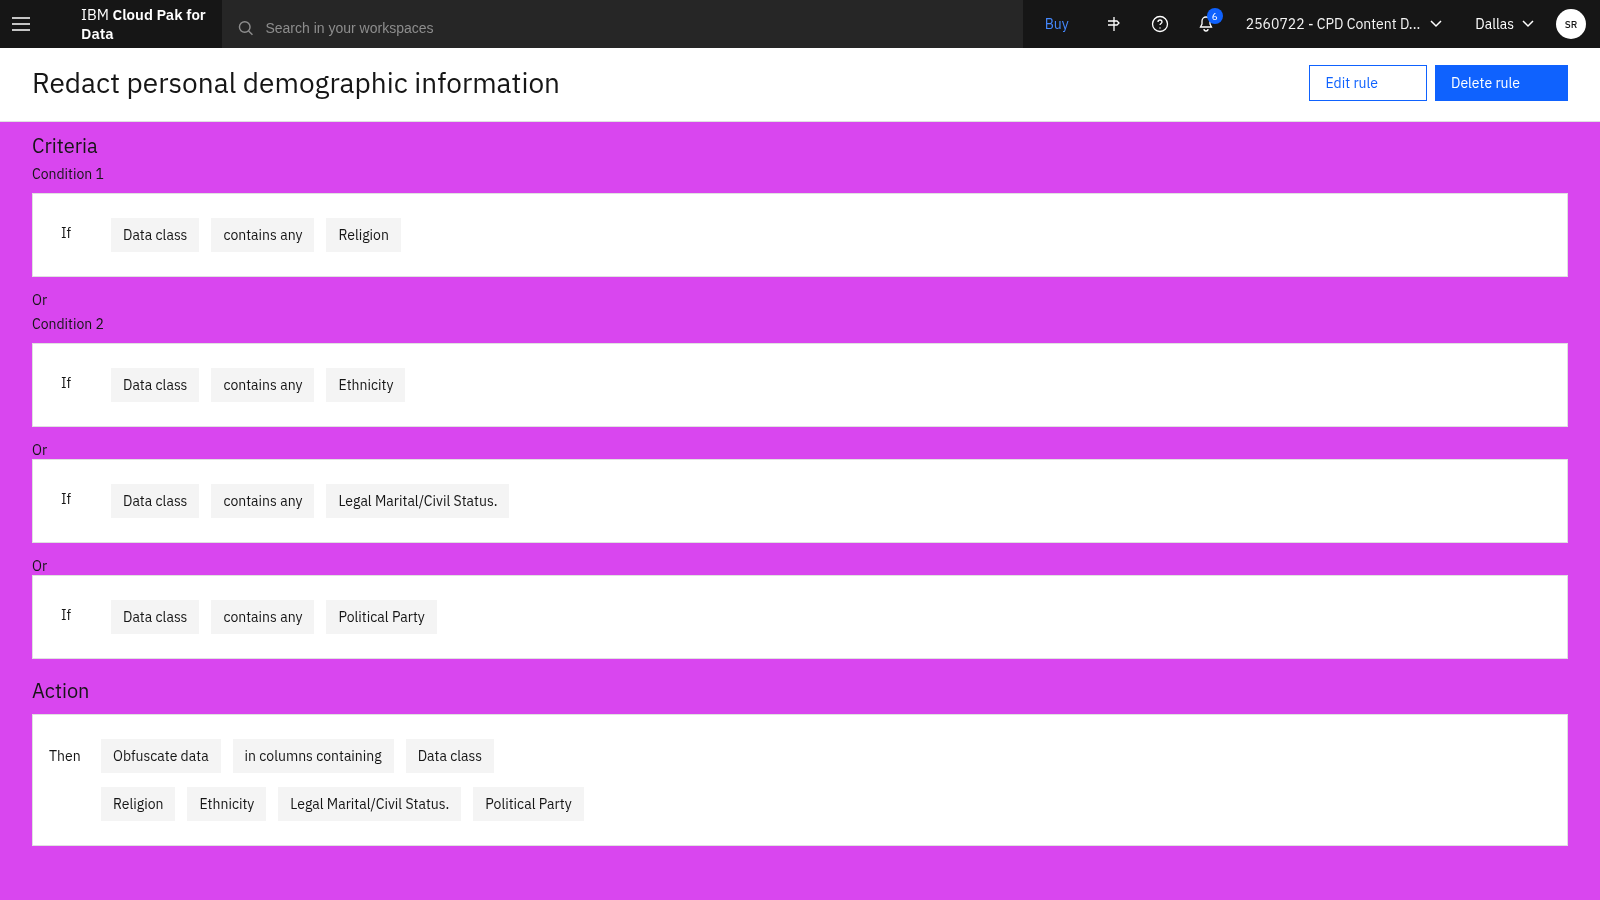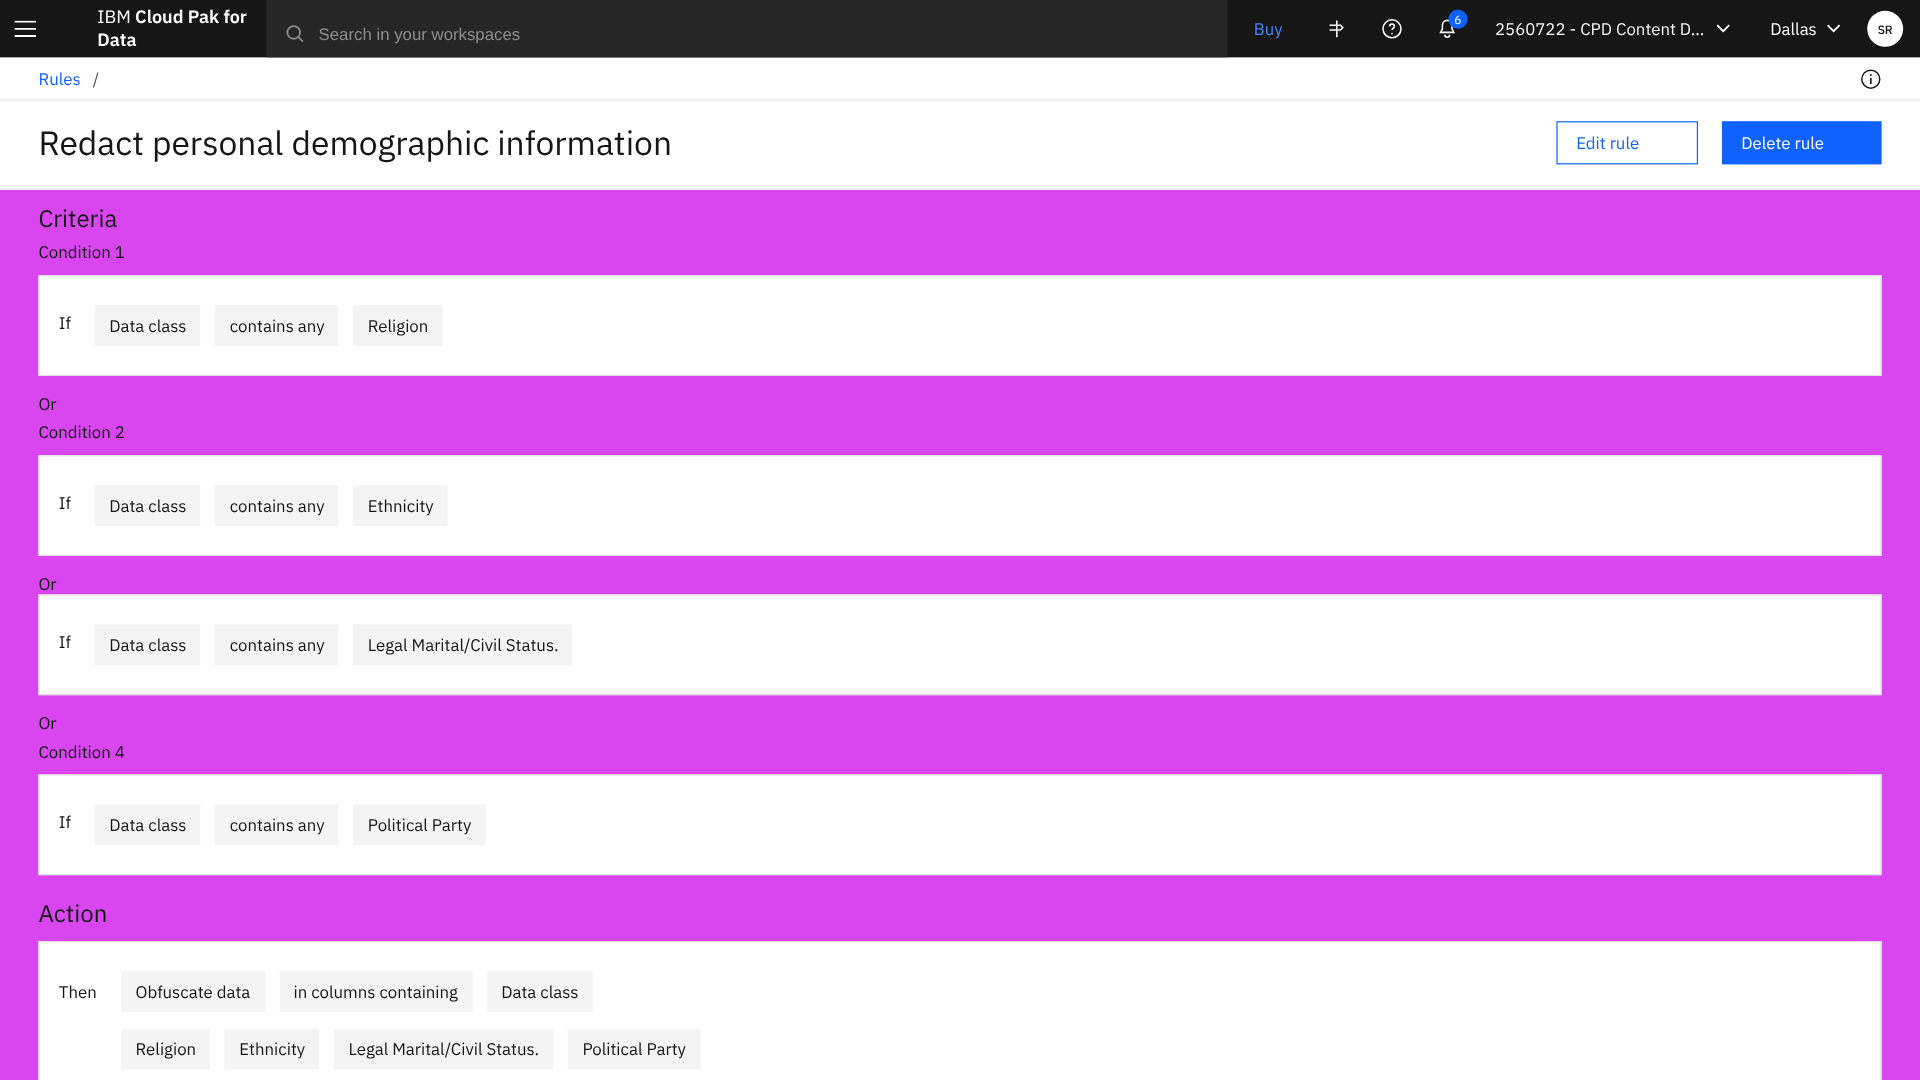--- a/index.html
+++ b/index.html
@@ -62,21 +62,21 @@
   .crumb a { color:#0f62fe; text-decoration:none; cursor:pointer; }
   .crumb .sep { color:#525252; }
   .info-icon { stroke:#161616; cursor:pointer; }
 
   
   .titlebar {
     background:#fff; padding: 16px 32px 20px; display:flex; align-items:center;
     justify-content:space-between; border-bottom:1px solid #e0e0e0;
   }
   .titlebar h1 { font-size:28px; font-weight:400; }
-  .title-actions { display:flex; gap:20px; }
+  .title-actions { display:flex; gap:8px; }
   .btn {
     height:36px; padding:0 48px 0 16px; font-size:14px; border:none; cursor:pointer;
     display:flex; align-items:center; font-family:inherit;
   }
   .btn-secondary { background:#fff; color:#0f62fe; border:1px solid #0f62fe; }
   .btn-primary { background:#0f62fe; color:#fff; }
 
   
   .content-wrap { position:absolute; top: 48px; left:0; right:0; bottom:0; display:flex; flex-direction:column; }
   .crumbbar, .titlebar { flex:0 0 auto; }
@@ -85,21 +85,21 @@
   }
 
   .section-title {
     font-size:20px; font-weight:400; padding: 10px 32px 0;
   }
   .cond-label { font-size:14px; color:#161616; padding:6px 32px 10px; }
   .or-label { font-size:14px; color:#161616; padding:14px 32px 0; }
 
   .card {
     background:#fff; margin:0 32px 0; border:1px solid #e0e0e0;
-    padding:24px 16px; display:flex; align-items:flex-start; flex-wrap:wrap;
+    padding:24px 28px; display:flex; align-items:flex-start; gap:20px; flex-wrap:wrap;
   }
   .card .lead {
     font-size:14px; color:#161616; padding-top:6px; min-width:30px;
   }
   .chips-row { display:flex; gap:12px; flex-wrap:wrap; }
   .chip {
     background:#f4f4f4; color:#161616; font-size:14px;
     padding:8px 12px; white-space:nowrap;
   }
 
@@ -176,31 +176,20 @@
       <svg class="chev-down" width="12" height="8" viewBox="0 0 12 8">
           <path d="M1 1l5 5 5-5" stroke-width="1.5" fill="none"></path>
         </svg>
     </div>
     <div class="avatar">SR</div>
   </div>
 </div>
 
 <div class="content-wrap">
 
-  <div class="crumbbar">
-    <div class="crumb">
-      <a>Rules</a>
-      <span class="sep">/</span>
-    </div>
-    <svg class="info-icon" width="18" height="18" viewBox="0 0 18 18">
-        <circle cx="9" cy="9" r="7.5" stroke-width="1.2" fill="none"></circle>
-        <circle cx="9" cy="5.5" r="0.8" fill="#161616" stroke="none"></circle>
-        <path d="M9 8v5" stroke-width="1.4"></path>
-      </svg>
-  </div>
 
   <div class="titlebar">
     <h1>Redact personal demographic information</h1>
     <div class="title-actions">
       <button class="btn btn-secondary">Edit rule</button>
       <button class="btn btn-primary">Delete rule</button>
     </div>
   </div>
 
   <div class="scroll">
@@ -232,21 +221,20 @@
     <div class="card">
       <span class="lead">If</span>
       <div class="chips-row">
         <span class="chip">Data class</span>
         <span class="chip">contains any</span>
         <span class="chip">Legal Marital/Civil Status.</span>
       </div>
     </div>
 
     <div class="or-label">Or</div>
-    <div class="cond-label">Condition 4</div>
     <div class="card">
       <span class="lead">If</span>
       <div class="chips-row">
         <span class="chip">Data class</span>
         <span class="chip">contains any</span>
         <span class="chip">Political Party</span>
       </div>
     </div>
 
     <div class="action-title">Action</div>

